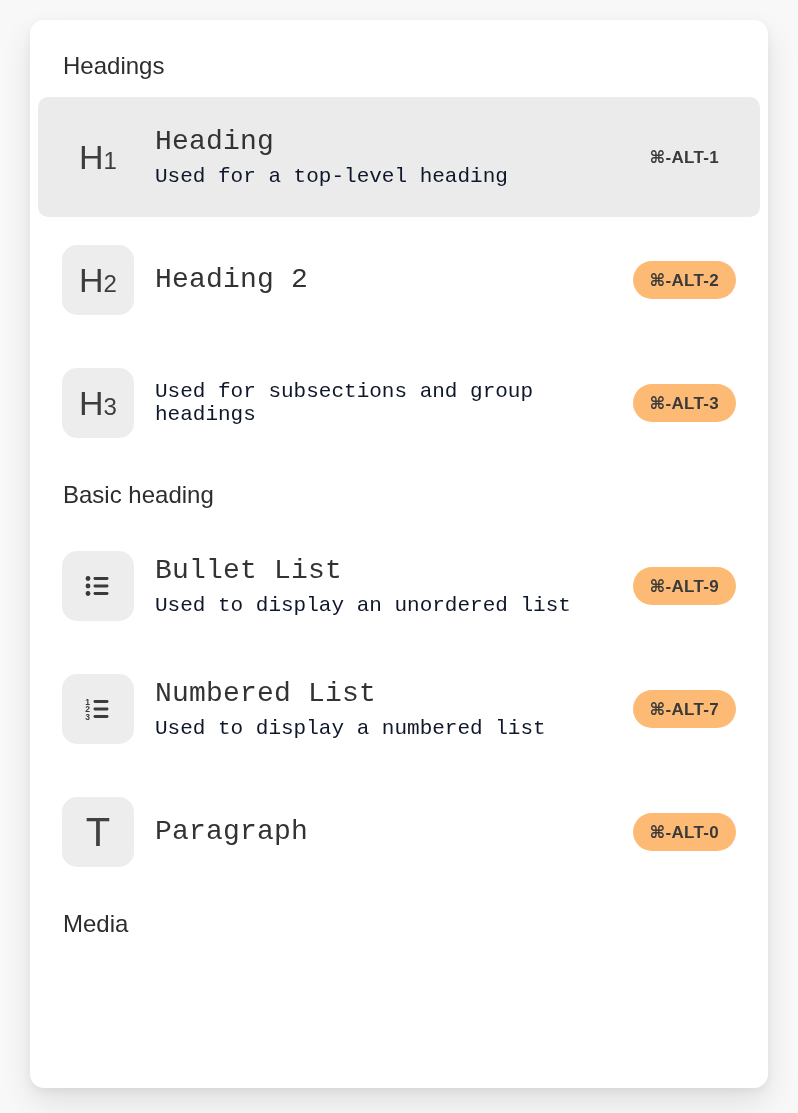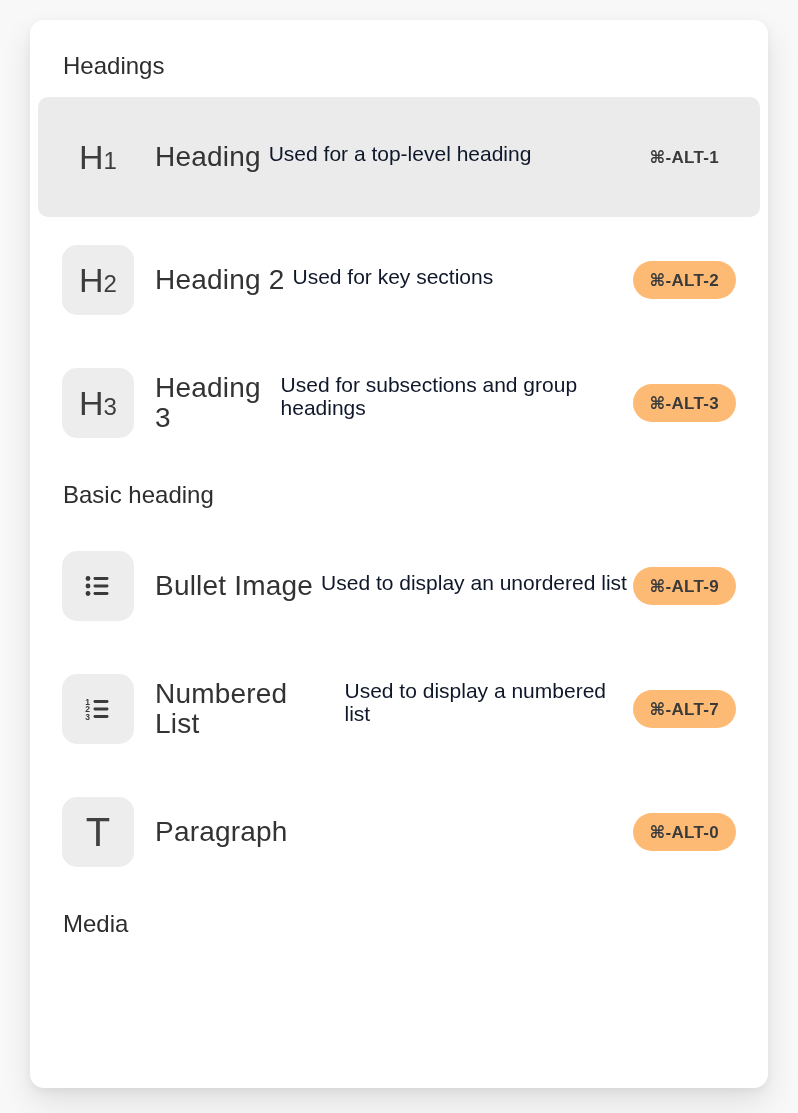--- a/index.html
+++ b/index.html
@@ -46,21 +46,21 @@
   .icon-box.small{width:64px;height:64px;margin-right:24px;}
   .h-icon{
     font-size:34px;color:#3d3d3d;line-height:1;
     display:inline-flex;align-items:baseline;
   }
   .h-icon .h-digit{font-size:24px;}
   .t-icon{
     font-size:40px;color:#414141;line-height:1;
     font-weight:400;
   }
-  .titles{display:flex;flex-direction:row;gap:8px;min-width:0;}
+  .titles{display:flex;flex-direction:column;gap:8px;min-width:0;font-family:Liberation Mono, monospace;}
   .item-title{
     font-size:28px;line-height:30px;
     color:#333333;font-weight:500;letter-spacing:.2px;
   }
   .item-desc{
     font-size:21px;line-height:23px;
     color:#0f172a;font-weight:400;
   }
   .shortcut{
     margin-left:auto;flex:none;
@@ -98,34 +98,32 @@
 
   <div class="menu-item">
     <div class="icon-box">
               <span class="h-icon">
                 <span>H</span>
                 <span class="h-digit">2</span>
               </span>
             </div>
     <div class="titles">
       <div class="item-title">Heading 2</div>
-      <div class="item-desc">Used for key sections</div>
     </div>
     <div class="shortcut">⌘-ALT-2</div>
   </div>
 
   <div class="menu-item">
     <div class="icon-box">
               <span class="h-icon">
                 <span>H</span>
                 <span class="h-digit">3</span>
               </span>
             </div>
     <div class="titles">
-      <div class="item-title">Heading 3</div>
       <div class="item-desc">Used for subsections and group headings</div>
     </div>
     <div class="shortcut">⌘-ALT-3</div>
   </div>
 </div>
   </div>
 
   <div class="section">
     <div class="section-label">Basic heading</div>
     <div class="section-items">
@@ -134,21 +132,21 @@
               <svg width="34" height="34" viewBox="0 0 34 34">
                 <circle cx="7" cy="9.5" r="2.4" fill="#3a3a3a"></circle>
                 <rect x="12.5" y="8.1" width="15" height="2.8" rx="1.4" fill="#3a3a3a"></rect>
                 <circle cx="7" cy="17" r="2.4" fill="#3a3a3a"></circle>
                 <rect x="12.5" y="15.6" width="15" height="2.8" rx="1.4" fill="#3a3a3a"></rect>
                 <circle cx="7" cy="24.5" r="2.4" fill="#3a3a3a"></circle>
                 <rect x="12.5" y="23.1" width="15" height="2.8" rx="1.4" fill="#3a3a3a"></rect>
               </svg>
             </div>
     <div class="titles">
-      <div class="item-title">Bullet Image</div>
+      <div class="item-title">Bullet List</div>
       <div class="item-desc">Used to display an unordered list</div>
     </div>
     <div class="shortcut">⌘-ALT-9</div>
   </div>
 
   <div class="menu-item">
     <div class="icon-box">
               <svg width="34" height="34" viewBox="0 0 34 34">
                 <text x="9" text-anchor="end" y="12.5" font-size="8.5" font-weight="bold" fill="#3a3a3a" font-family="&quot;Liberation Sans&quot;,&quot;DejaVu Sans&quot;,sans-serif">1</text>
                 <rect x="12.5" y="8.1" width="15" height="2.8" rx="1.4" fill="#3a3a3a"></rect>

